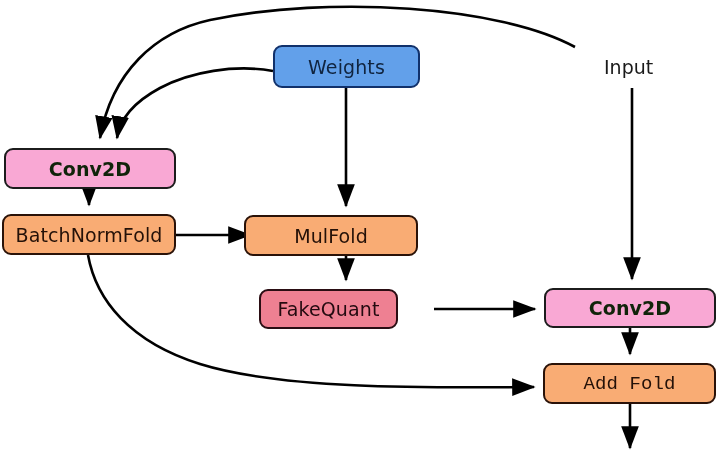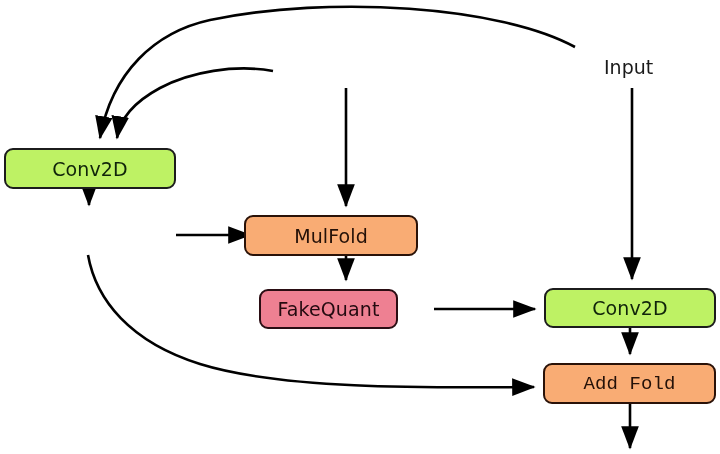--- a/index.html
+++ b/index.html
@@ -37,23 +37,24 @@
     letter-spacing: 0.1px;
     white-space: nowrap;
     z-index: 3;
   }
   .node.blue {
     background: #62a0ea;
     border-color: #11316b;
     color: #10243f;
   }
   .node.green {
-    background: #bef264;
+    background: #f9a8d4;
     border-color: #1c1c1c;
     color: #10240a;
+    font-weight: bold;
   }
   .node.orange {
     background: #f9ac74;
     border-color: #2a1208;
     color: #241108;
   }
   .node.pink {
     background: #ee8092;
     border-color: #2a0d13;
     color: #240a10;
@@ -95,25 +96,31 @@
 
     <path d="M632,88 L632,279" fill="none" stroke="#000000" stroke-width="2.6" marker-end="url(#ah)"></path>
 
     <path d="M630,328 L630,354" fill="none" stroke="#000000" stroke-width="2.6" marker-end="url(#ah)"></path>
 
     <path d="M88,255 C96,300 130,342 200,364 C280,389 420,388 534,387" fill="none" stroke="#000000" stroke-width="2.6" marker-end="url(#ah)"></path>
 
     <path d="M630,404 L630,448" fill="none" stroke="#000000" stroke-width="2.6" marker-end="url(#ah)"></path>
   </svg>
 
+  <div class="node blue" style="left:273px; top:45px; width:147px; height:43px;">
+    <span>Weights</span>
+  </div>
 
   <div class="node green" style="left:4px; top:148px; width:172px; height:41px;">
     <span>Conv2D</span>
   </div>
 
+  <div class="node orange" style="left:2px; top:214px; width:174px; height:41px;">
+    <span>BatchNormFold</span>
+  </div>
 
   <div class="node orange" style="left:244px; top:215px; width:174px; height:41px;">
     <span>MulFold</span>
   </div>
 
   <div class="node pink" style="left:259px; top:289px; width:139px; height:40px;">
     <span>FakeQuant</span>
   </div>
 
   <div class="node green" style="left:544px; top:288px; width:172px; height:40px;">

